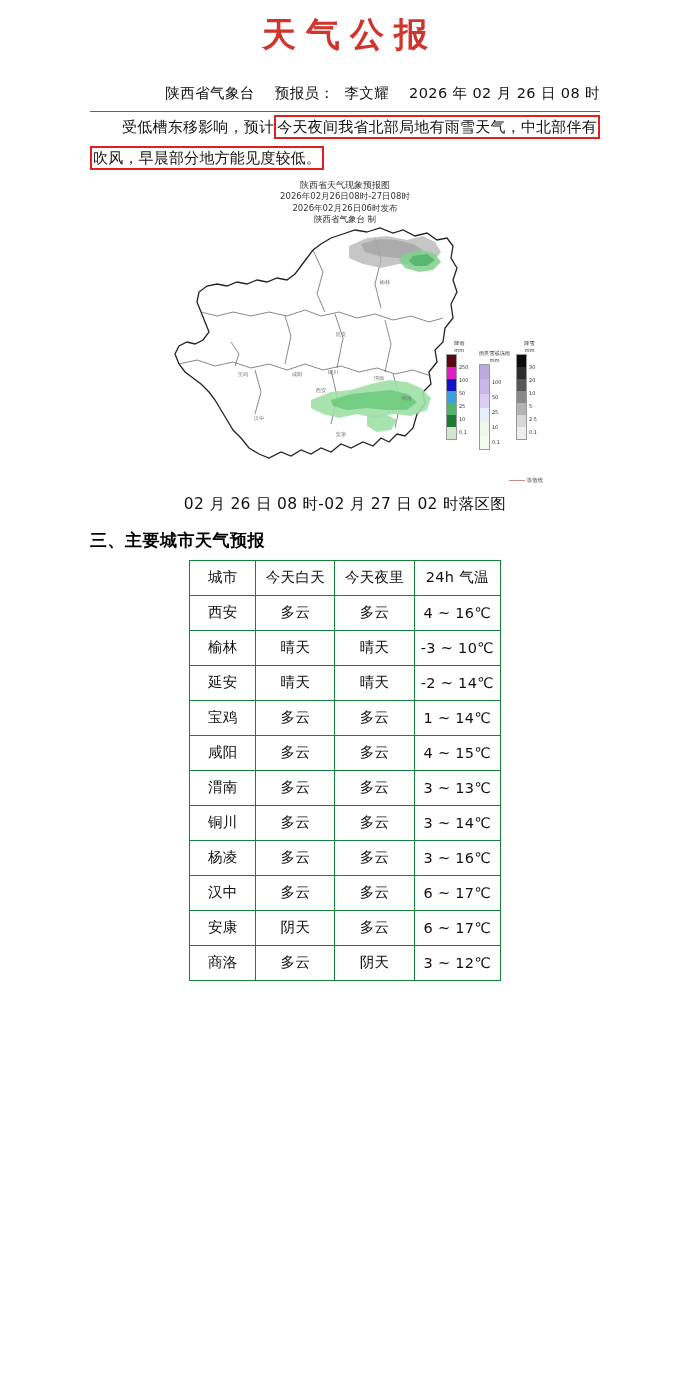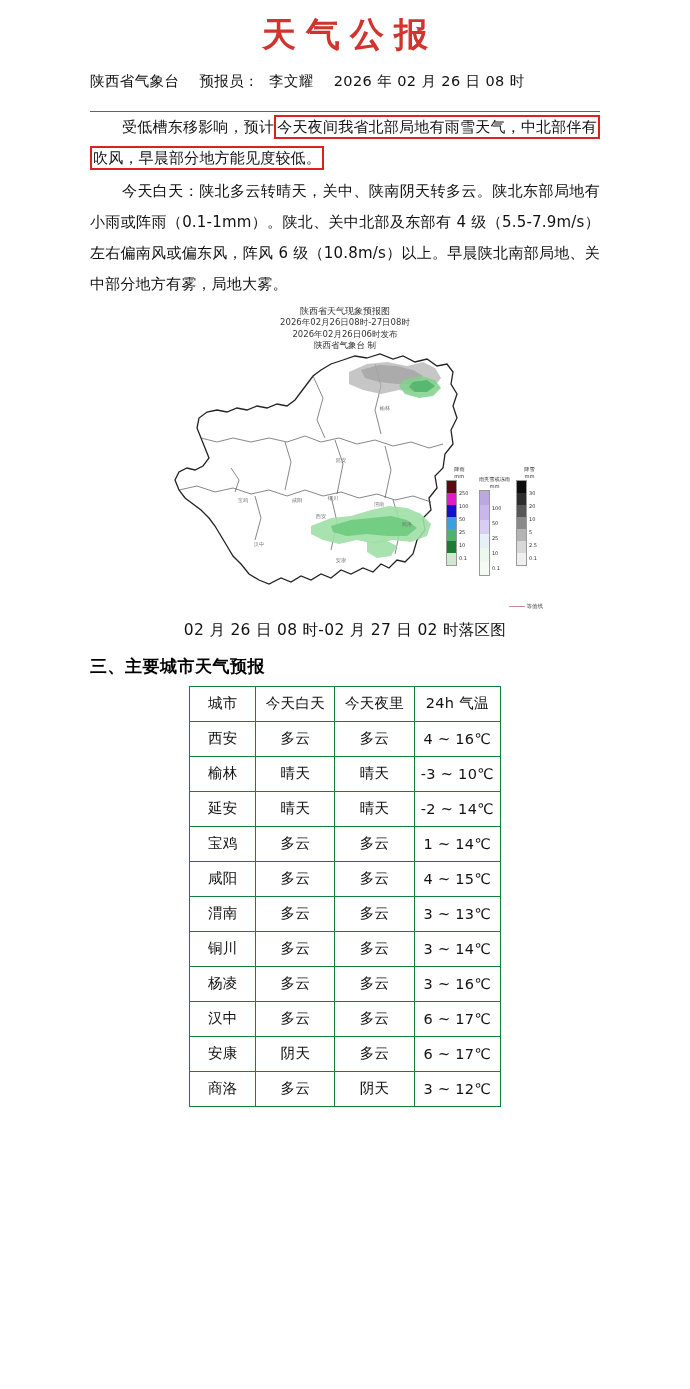--- a/index.html
+++ b/index.html
@@ -30,23 +30,24 @@
     font-weight: bold;
     letter-spacing: 10px;
     padding-top: 12px;
     padding-left: 10px;
     line-height: 1.35;
     font-family: "DejaVu Sans", "Liberation Sans", sans-serif;
   }
 
   
   .byline-wrap {
-    margin-top: 14px;
+    margin-top: 26px;
     border-bottom: 1.4px solid #d0342c;
-    padding-bottom: 20px;
+    padding-bottom: 8px;
+    text-align: right;
   }
   .byline {
     font-size: 14.5px;
     letter-spacing: 0.4px;
     white-space: nowrap;
     color: #111;
   }
   .byline .sp { display: inline-block; width: 10px; }
 
   
@@ -196,23 +197,20 @@
   <div class="byline-wrap">
     <div class="byline">
       <span>陕西省气象台</span><span class="sp"></span><span class="sp"></span><span>预报员：</span><span class="sp"></span><span>李文耀</span><span class="sp"></span><span class="sp"></span><span>2026 年 02 月 26 日 08 时</span>
     </div>
   </div>
 
   <p class="body indent">
     <span>受低槽东移影响，预计</span><span class="hl">今天夜间我省北部局地有雨雪天气，中北部伴有吹风，早晨部分地方能见度较低。</span>
   </p>
 
-  <p class="body indent">
-    <span>今天白天：陕北多云转晴天，关中、陕南阴天转多云。陕北东部局地有小雨或阵雨（0.1-1mm）。陕北、关中北部及东部有 4 级（5.5-7.9m/s）左右偏南风或偏东风，阵风 6 级（10.8m/s）以上。早晨陕北南部局地、关中部分地方有雾，局地大雾。</span>
-  </p>
 
   <div class="figure">
     <div class="map-box">
 
       <div class="map-head">
         <div class="l1">陕西省天气现象预报图</div>
         <div>2026年02月26日08时-27日08时</div>
         <div>2026年02月26日06时发布</div>
         <div>陕西省气象台 制</div>
       </div>

